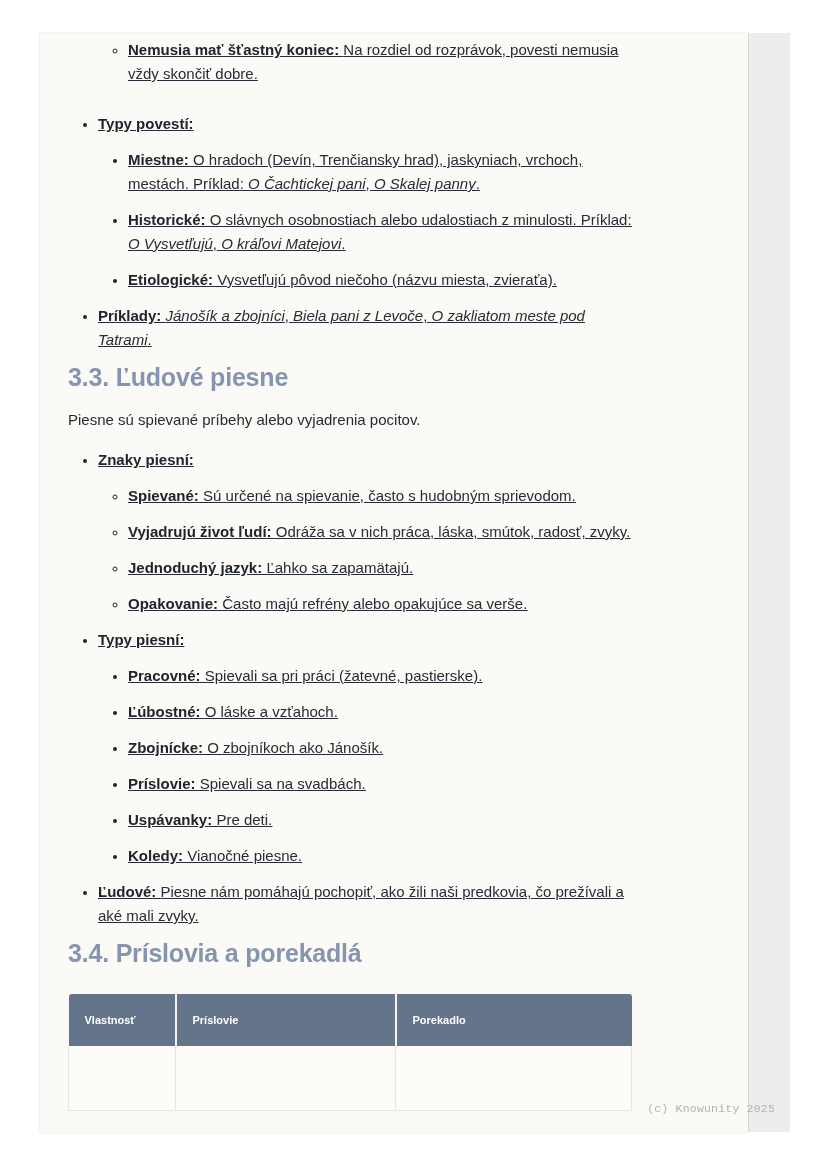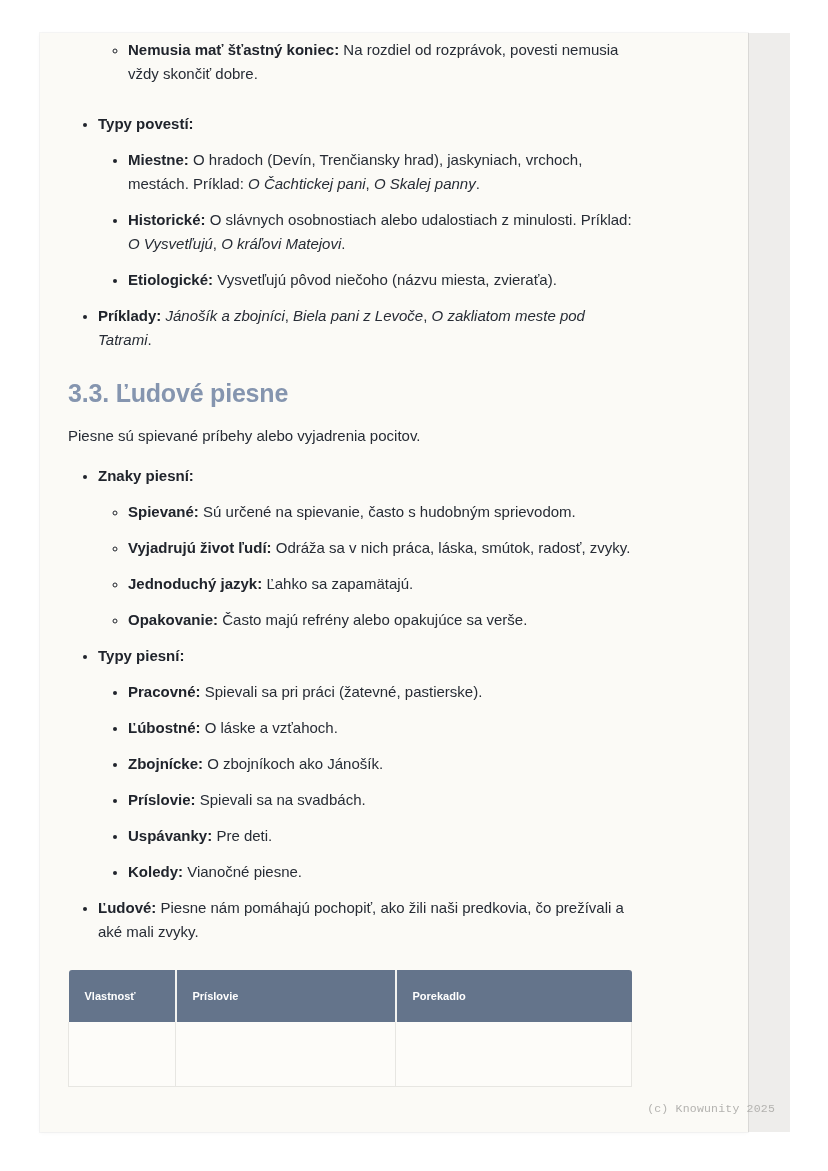--- a/index.html
+++ b/index.html
@@ -31,39 +31,39 @@
   .watermark {
     position: absolute;
     top: 1102px; right: 53px;
     font-size: 11.5px;
     color: #b3b2af;
     letter-spacing: 0.2px;
     z-index: 5;
     font-family: Liberation Mono, monospace;
   }
   
-  ul { list-style-position: outside; }
+  ul { list-style-position: outside; text-decoration: underline; }
   ul.cont { list-style-type: circle; padding-left: 60px; margin: 0 0 26px; }
   ul.top  { list-style-type: disc;   padding-left: 30px; margin: 0; }
   ul.sub  { padding-left: 30px; margin-top: 9px; }
   ul.sub.circle { list-style-type: circle; }
   ul.sub.disc   { list-style-type: disc; }
   li { margin-top: 12px; }
   ul.top > li:first-child, ul.cont > li:first-child { margin-top: 0; }
   li::marker { color: #20242c; font-size: 14px; }
   .b { font-weight: 700; color: #20242c; }
   .i { font-style: italic; }
   
   h2 {
     font-size: 25px;
     line-height: 30px;
     font-weight: 700;
     color: #8595af;
     letter-spacing: -0.2px;
-    margin: 26px 0 16px;
+    margin: 10px 0 16px;
   }
   p { margin: 0 0 16px; }
   
   table {
     border-collapse: collapse;
     margin-top: 26px;
     width: 563px;
     table-layout: fixed;
   }
   thead th {
@@ -120,20 +120,21 @@
           <li><span class="b">Pracovné: </span><span>Spievali sa pri práci (žatevné, pastierske).</span></li>
           <li><span class="b">Ľúbostné: </span><span>O láske a vzťahoch.</span></li>
           <li><span class="b">Zbojnícke: </span><span>O zbojníkoch ako Jánošík.</span></li>
           <li><span class="b">Príslovie: </span><span>Spievali sa na svadbách.</span></li>
           <li><span class="b">Uspávanky: </span><span>Pre deti.</span></li>
           <li><span class="b">Koledy: </span><span>Vianočné piesne.</span></li>
         </ul></li>
       <li><span class="b">Ľudové: </span><span>Piesne nám pomáhajú pochopiť, ako žili naši predkovia, čo prežívali a aké mali zvyky.</span></li>
     </ul>
 
+  <h2>3.4. Príslovia a porekadlá</h2>
 
 
   <table>
     <colgroup>
         <col class="c1">
         <col class="c2">
         <col class="c3">
       </colgroup>
     <thead>
       <tr>

